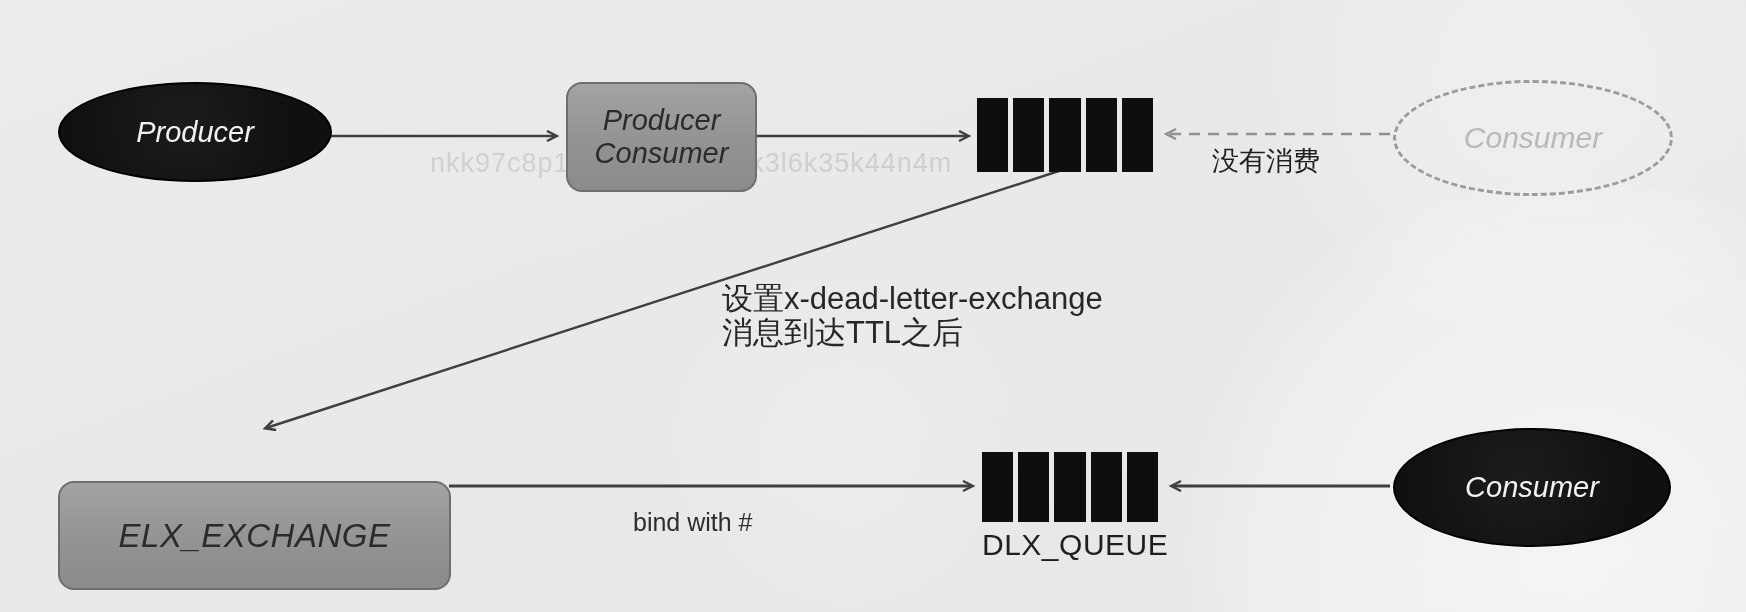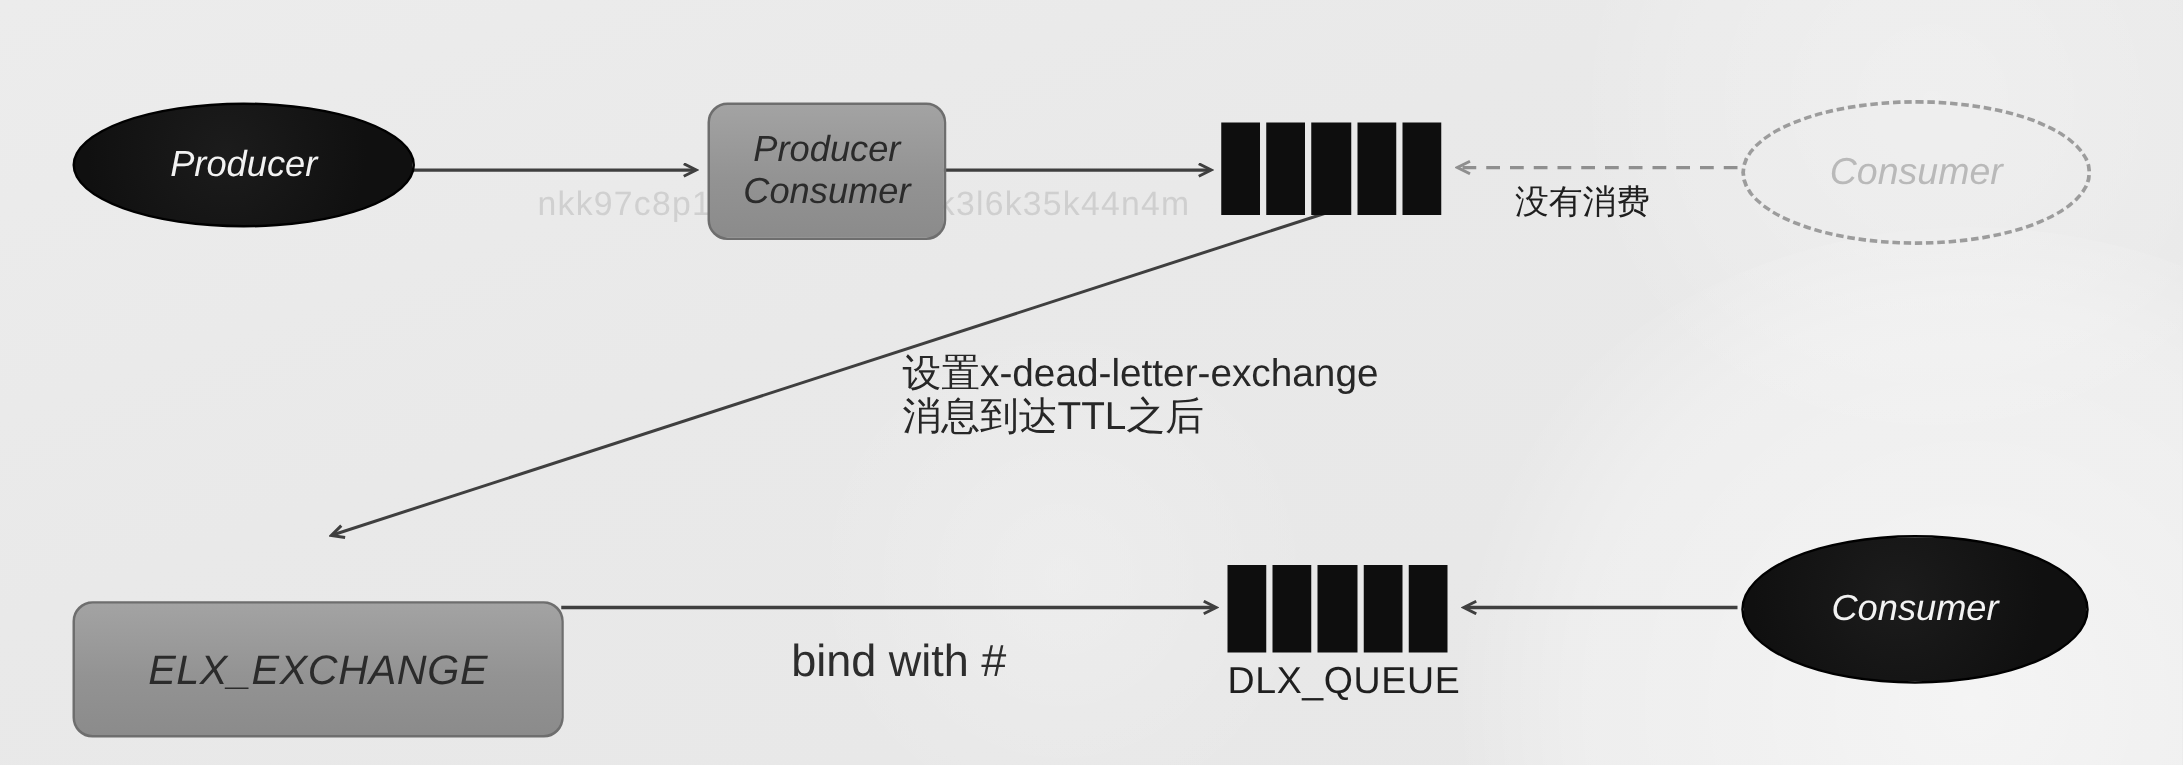--- a/index.html
+++ b/index.html
@@ -70,21 +70,21 @@
   .queue-cell { flex: 1; background: #0e0e0e; }
 
   .label-text {
     position: absolute;
     color: #1f1f1f;
     white-space: nowrap;
   }
   #label-original-queue { font-size: 30px; }
   #label-dlx-queue { font-size: 30px; letter-spacing: 0.5px; }
   #label-no-consume { font-size: 27px; }
-  #label-bind { font-size: 36px; color: #2d2d2d; }
+  #label-bind { font-size: 25px; color: #2d2d2d; }
   .dead-letter-note { position: absolute; font-size: 31px; color: #272727; line-height: 1.1; }
   .dead-letter-note .line { white-space: nowrap; }
 </style>
 </head>
 <body>
 
 <div class="stage">
 
   <div class="swirl swirl-1"></div>
   <div class="swirl swirl-2"></div>

